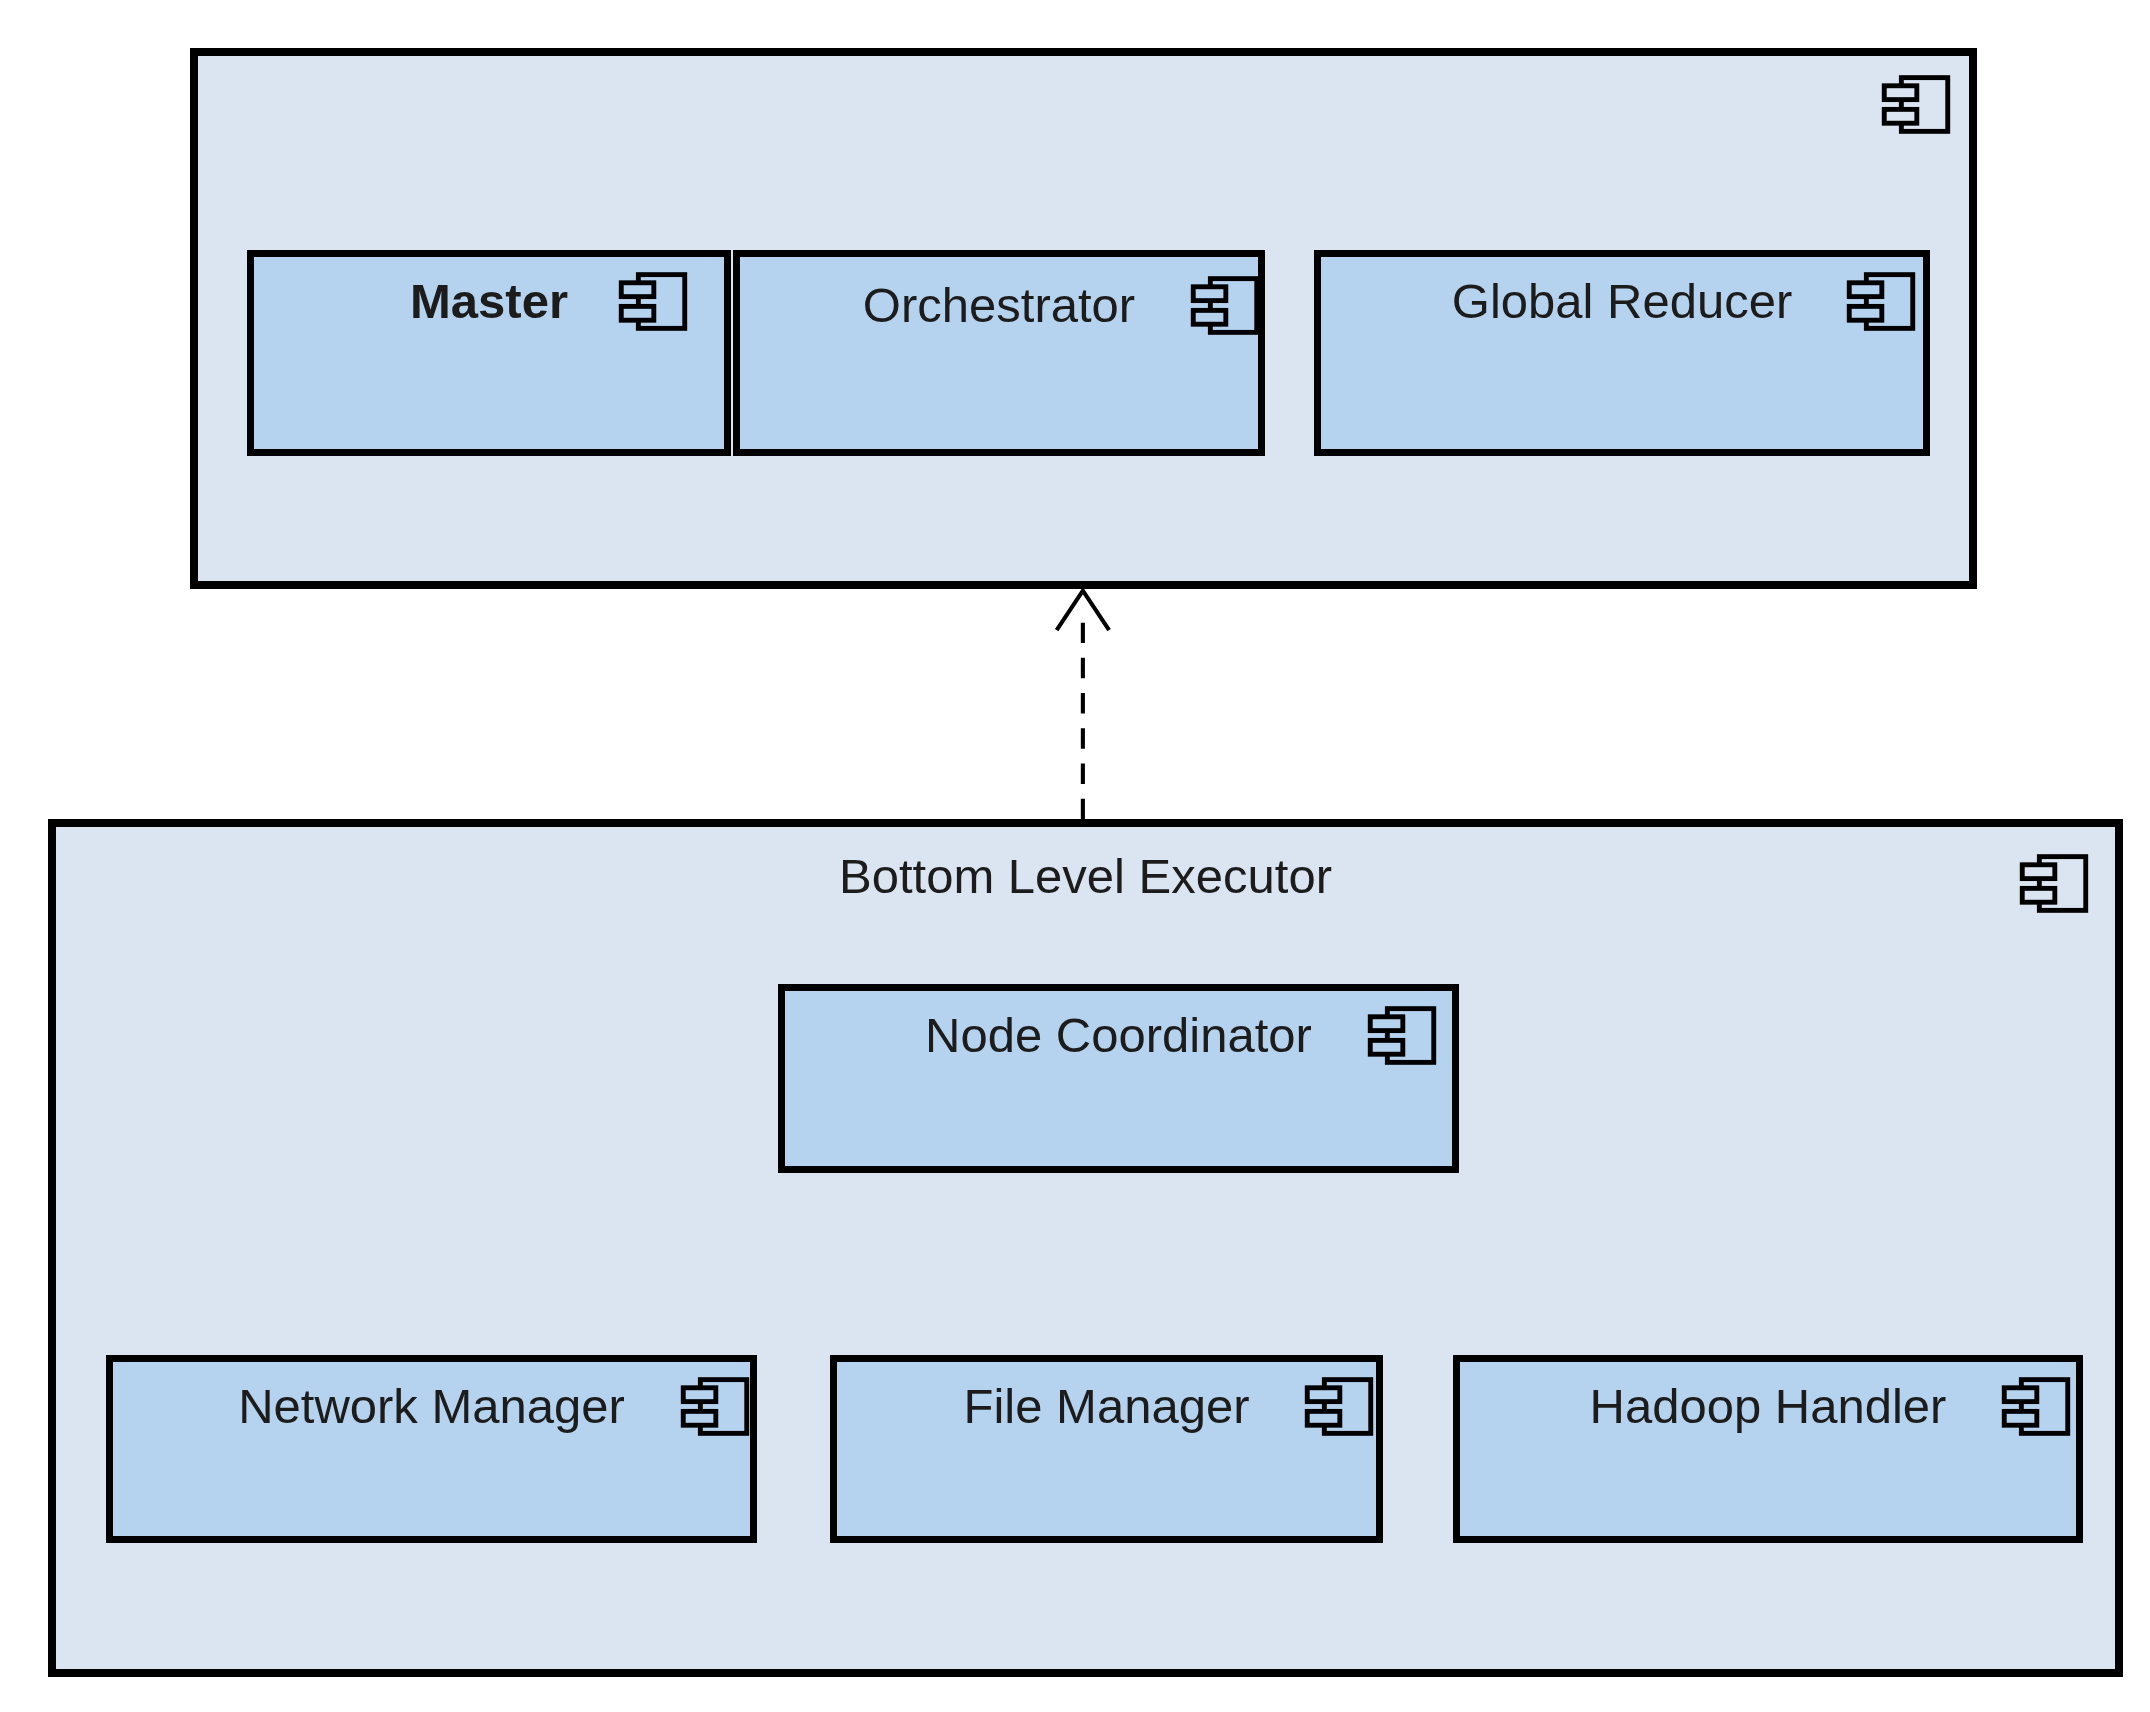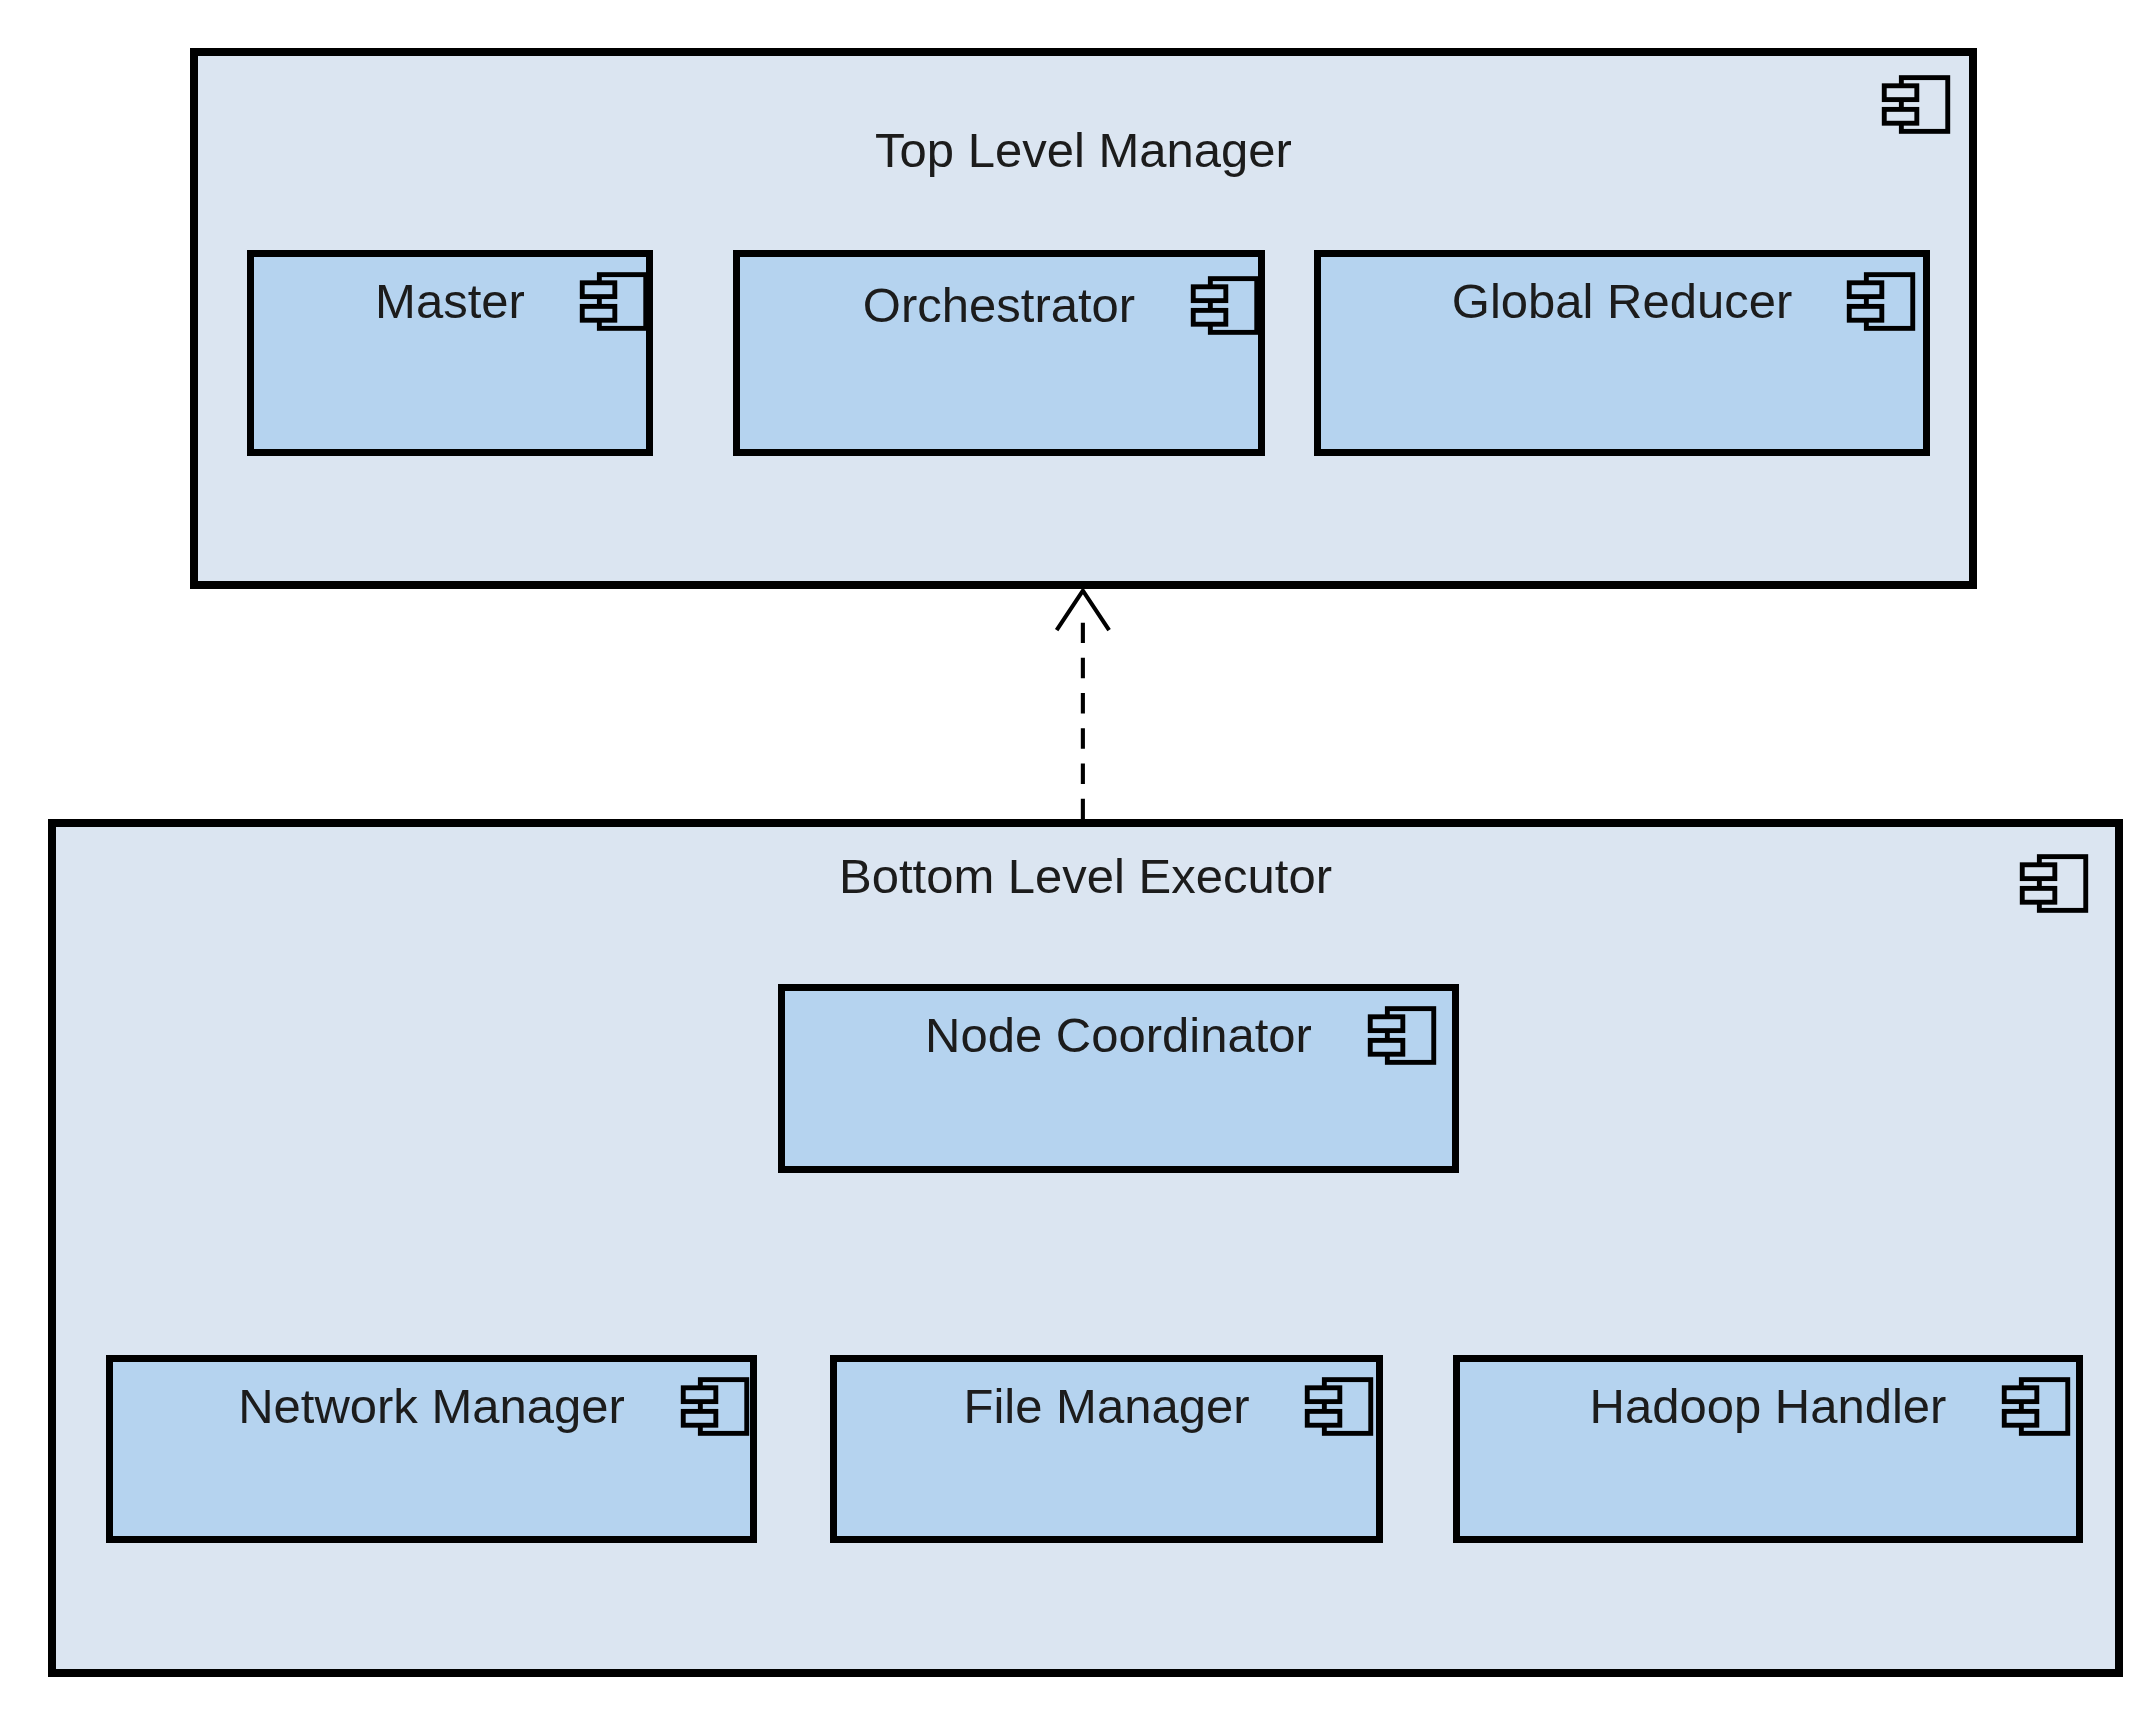--- a/index.html
+++ b/index.html
@@ -84,29 +84,28 @@
       <path class="edge-line" d="M1350,1653 L1350,1458"></path>
       <polyline class="edge-head" points="1318,1485 1350,1437 1382,1485"></polyline>
     </g>
     <g>
       <path class="edge-line" d="M2150,1653 L2150,1523 L1540,1523 L1540,1458"></path>
       <polyline class="edge-head" points="1508,1485 1540,1437 1572,1485"></polyline>
     </g>
   </svg>
 
   <div class="container-node" style="left:190px;top:48px;width:1787px;height:541px;">
-    <div class="container-title" style="top:70px;">Top Level Manager</div>
     <svg class="corner-icon" style="top:18px;right:18px;" width="70" height="61" viewBox="0 0 86 74">
       <rect class="ic-body" x="25" y="4" width="57" height="66"></rect>
       <rect class="ic-tab" x="4" y="14" width="40" height="17"></rect>
       <rect class="ic-tab" x="4" y="43" width="40" height="17"></rect>
     </svg>
   </div>
 
-  <div class="component-node" style="left:247px;top:250px;width:406px;height:206px;">
+  <div class="component-node" style="left:247px;top:250px;width:484px;height:206px;font-weight:bold;">
     <div class="label-row" style="top:19.7px;">
       <span class="box-label">Master</span>
       <svg class="component-icon" width="70" height="61" viewBox="0 0 86 74" style="left: calc(50% + 129px);">
         <rect class="ic-body" x="25" y="4" width="57" height="66"></rect>
         <rect class="ic-tab" x="4" y="14" width="40" height="17"></rect>
         <rect class="ic-tab" x="4" y="43" width="40" height="17"></rect>
       </svg>
     </div>
   </div>
 

